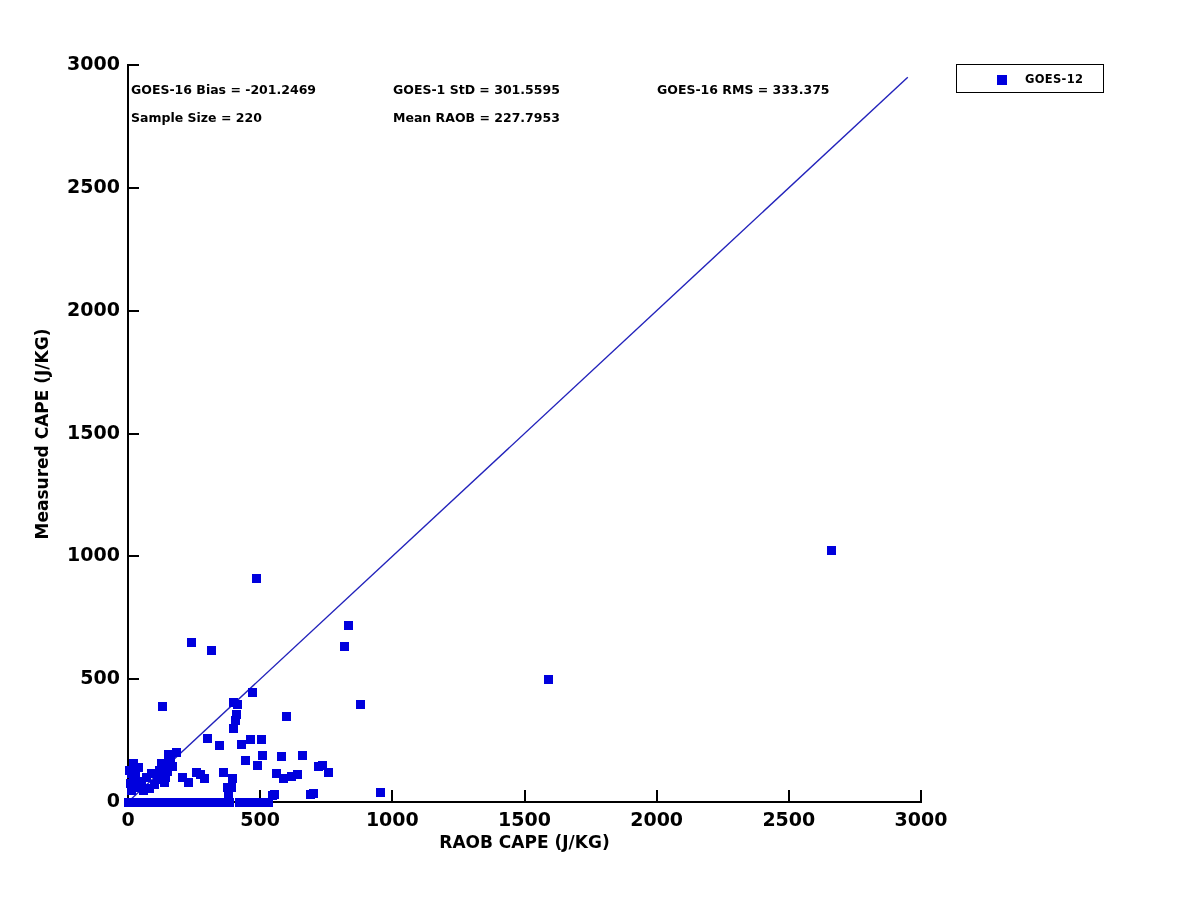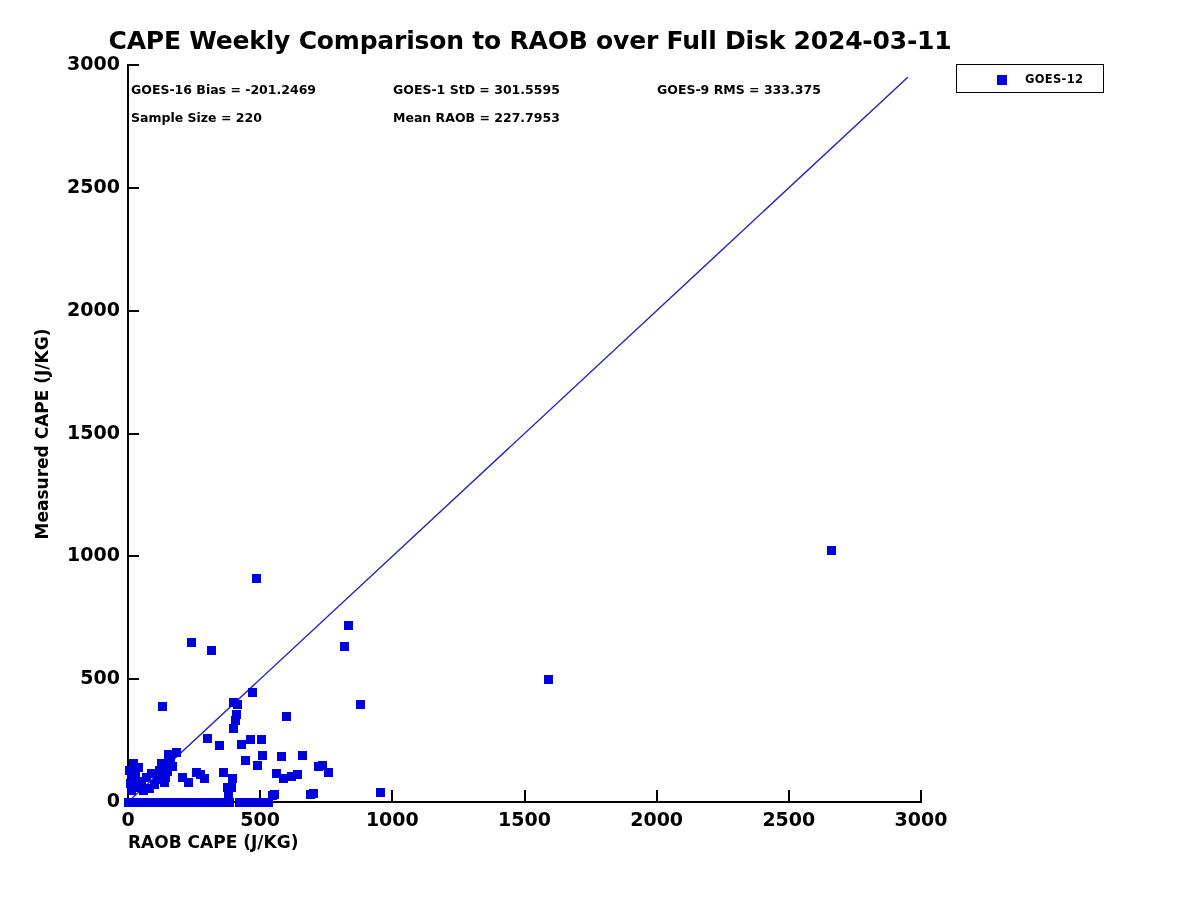--- a/index.html
+++ b/index.html
@@ -98,20 +98,21 @@
     font-weight: bold;
     color: #000000;
     white-space: nowrap;
     transform: translateX(-50%);
   }
   #xlabel {
     position: absolute;
     left: 128px;
     top: 832px;
     width: 793px;
+    text-align: center;
     font-size: 17px;
     font-weight: bold;
     color: #000000;
   }
   #ylabel {
     position: absolute;
     left: -258px;
     top: 424px;
     width: 600px;
     text-align: center;
@@ -153,25 +154,24 @@
     margin-left: -4.5px;
     margin-top: -4.5px;
   }
   #refline { position: absolute; left: 0; top: 0; overflow: visible; }
 </style>
 </head>
 <body>
 
 <div id="chart-root">
 
-  <div id="chart-title">CAPE Weekly Comparison to RAOB over Full Disk 2024-03-11</div>
 
   <div class="stat-line" id="stat-bias">GOES-16 Bias = -201.2469</div>
   <div class="stat-line" id="stat-std">GOES-1 StD = 301.5595</div>
-  <div class="stat-line" id="stat-rms">GOES-9 RMS = 333.375</div>
+  <div class="stat-line" id="stat-rms">GOES-16 RMS = 333.375</div>
   <div class="stat-line" id="stat-sample">Sample Size = 220</div>
   <div class="stat-line" id="stat-mean">Mean RAOB = 227.7953</div>
 
   <div id="axis-left"></div>
   <div id="axis-bottom"></div>
 
   <div id="yticks-group">
       <div class="ytick" style="top: 801px;"></div>
       <div class="ytick-label" style="top: 789px;">0</div>
       <div class="ytick" style="top: 678.167px;"></div>

